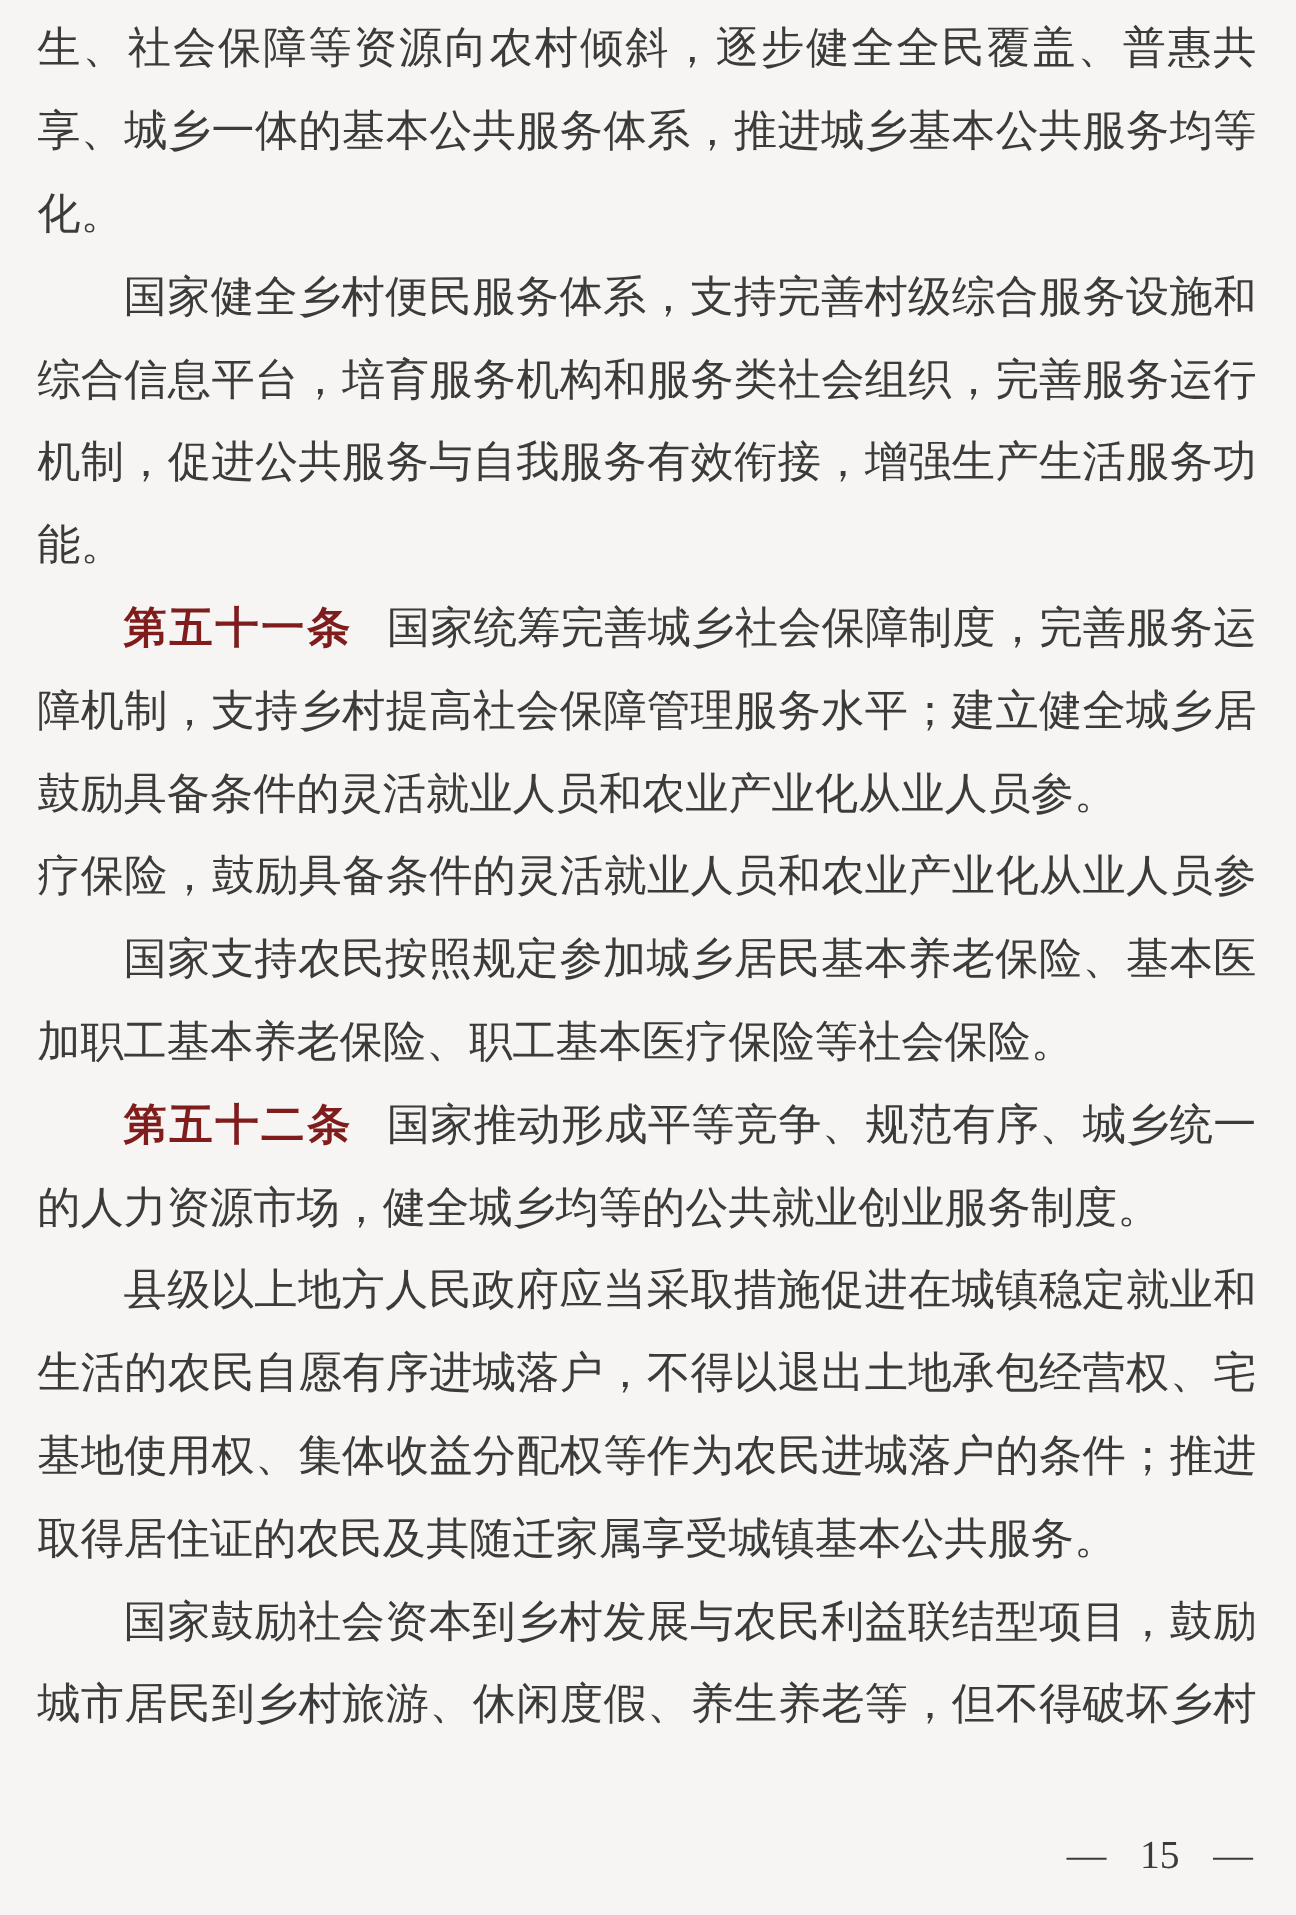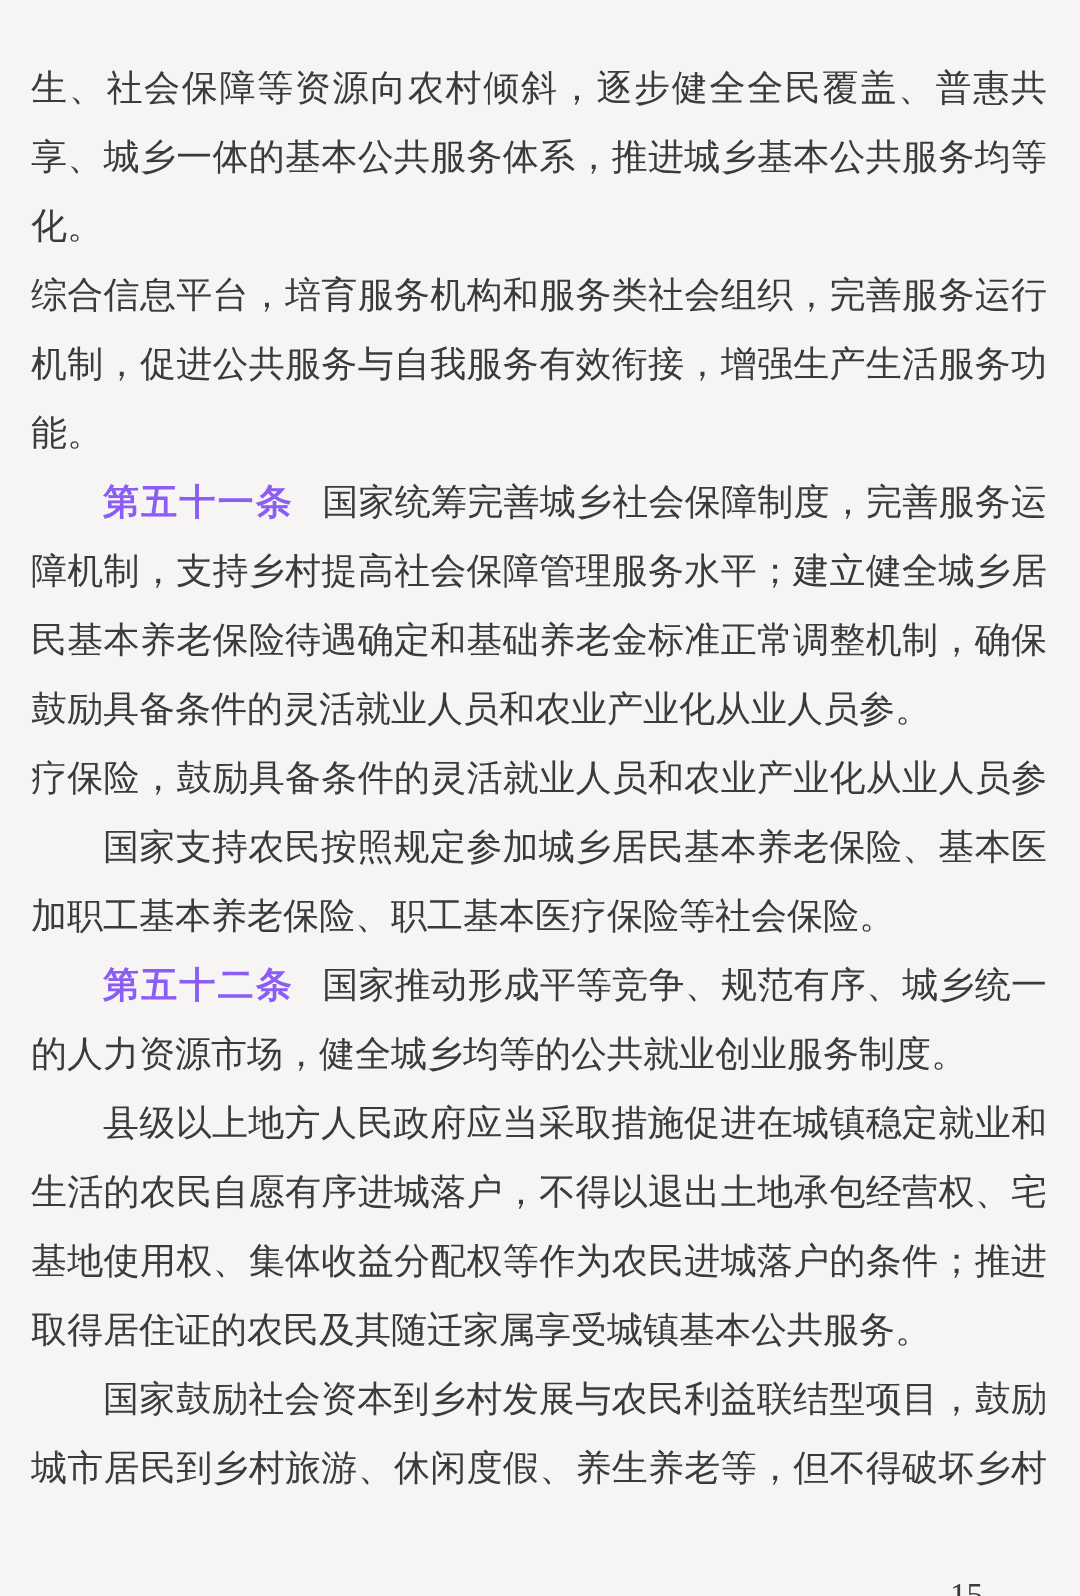--- a/index.html
+++ b/index.html
@@ -10,21 +10,20 @@
     width: 1080px;
     height: 1596px;
     position: relative;
     overflow: hidden;
     background: #f6f5f3;
     font-family: "Liberation Serif", "DejaVu Serif", serif;
   }
   .sheet {
     position: absolute;
     inset: 0;
-    margin-top: 48px;
   }
   .textcol {
     position: absolute;
     left: 31px;
     top: 6px;
     width: 1016px;
   }
   .line {
     height: 69px;
     line-height: 69px;
@@ -32,21 +31,21 @@
     color: #3b3b3b;
     text-align: justify;
     text-justify: inter-character;
     overflow: hidden;
   }
   .fill { text-align-last: justify; }
   .end  { text-align-last: left; }
   .indent { text-indent: 72px; }
   .art {
     font-weight: bold;
-    color: #8b5cf6;
+    color: #7f1d1d;
     margin-right: 28px;
     letter-spacing: 2px;
   }
   .pagefooter {
     position: absolute;
     top: 1524px;
     right: 36px;
     height: 46px;
     line-height: 46px;
     font-size: 33px;
@@ -63,27 +62,27 @@
 </style>
 </head>
 <body>
 
 <div class="sheet">
   <div class="textcol">
 
     <div class="line fill">生、社会保障等资源向农村倾斜，逐步健全全民覆盖、普惠共</div>
     <div class="line fill">享、城乡一体的基本公共服务体系，推进城乡基本公共服务均等</div>
     <div class="line end">化。</div>
+    <div class="line fill indent">国家健全乡村便民服务体系，支持完善村级综合服务设施和</div>
     <div class="line fill">综合信息平台，培育服务机构和服务类社会组织，完善服务运行</div>
     <div class="line fill">机制，促进公共服务与自我服务有效衔接，增强生产生活服务功</div>
     <div class="line end">能。</div>
 
     <div class="line fill indent"><span class="art">第五十一条</span><span>国家统筹完善城乡社会保障制度，完善服务运行</span></div>
     <div class="line fill">障机制，支持乡村提高社会保障管理服务水平；建立健全城乡居</div>
-    <div class="line fill">民基本养老保险待遇确定和基础养老金标准正常调整机制，确保</div>
     <div class="line end">鼓励具备条件的灵活就业人员和农业产业化从业人员参。</div>
     <div class="line fill">疗保险，鼓励具备条件的灵活就业人员和农业产业化从业人员参</div>
     <div class="line fill indent">国家支持农民按照规定参加城乡居民基本养老保险、基本医</div>
     <div class="line end">加职工基本养老保险、职工基本医疗保险等社会保险。</div>
 
     <div class="line fill indent"><span class="art">第五十二条</span><span>国家推动形成平等竞争、规范有序、城乡统一</span></div>
     <div class="line end">的人力资源市场，健全城乡均等的公共就业创业服务制度。</div>
     <div class="line fill indent">县级以上地方人民政府应当采取措施促进在城镇稳定就业和</div>
     <div class="line fill">生活的农民自愿有序进城落户，不得以退出土地承包经营权、宅</div>
     <div class="line fill">基地使用权、集体收益分配权等作为农民进城落户的条件；推进</div>

